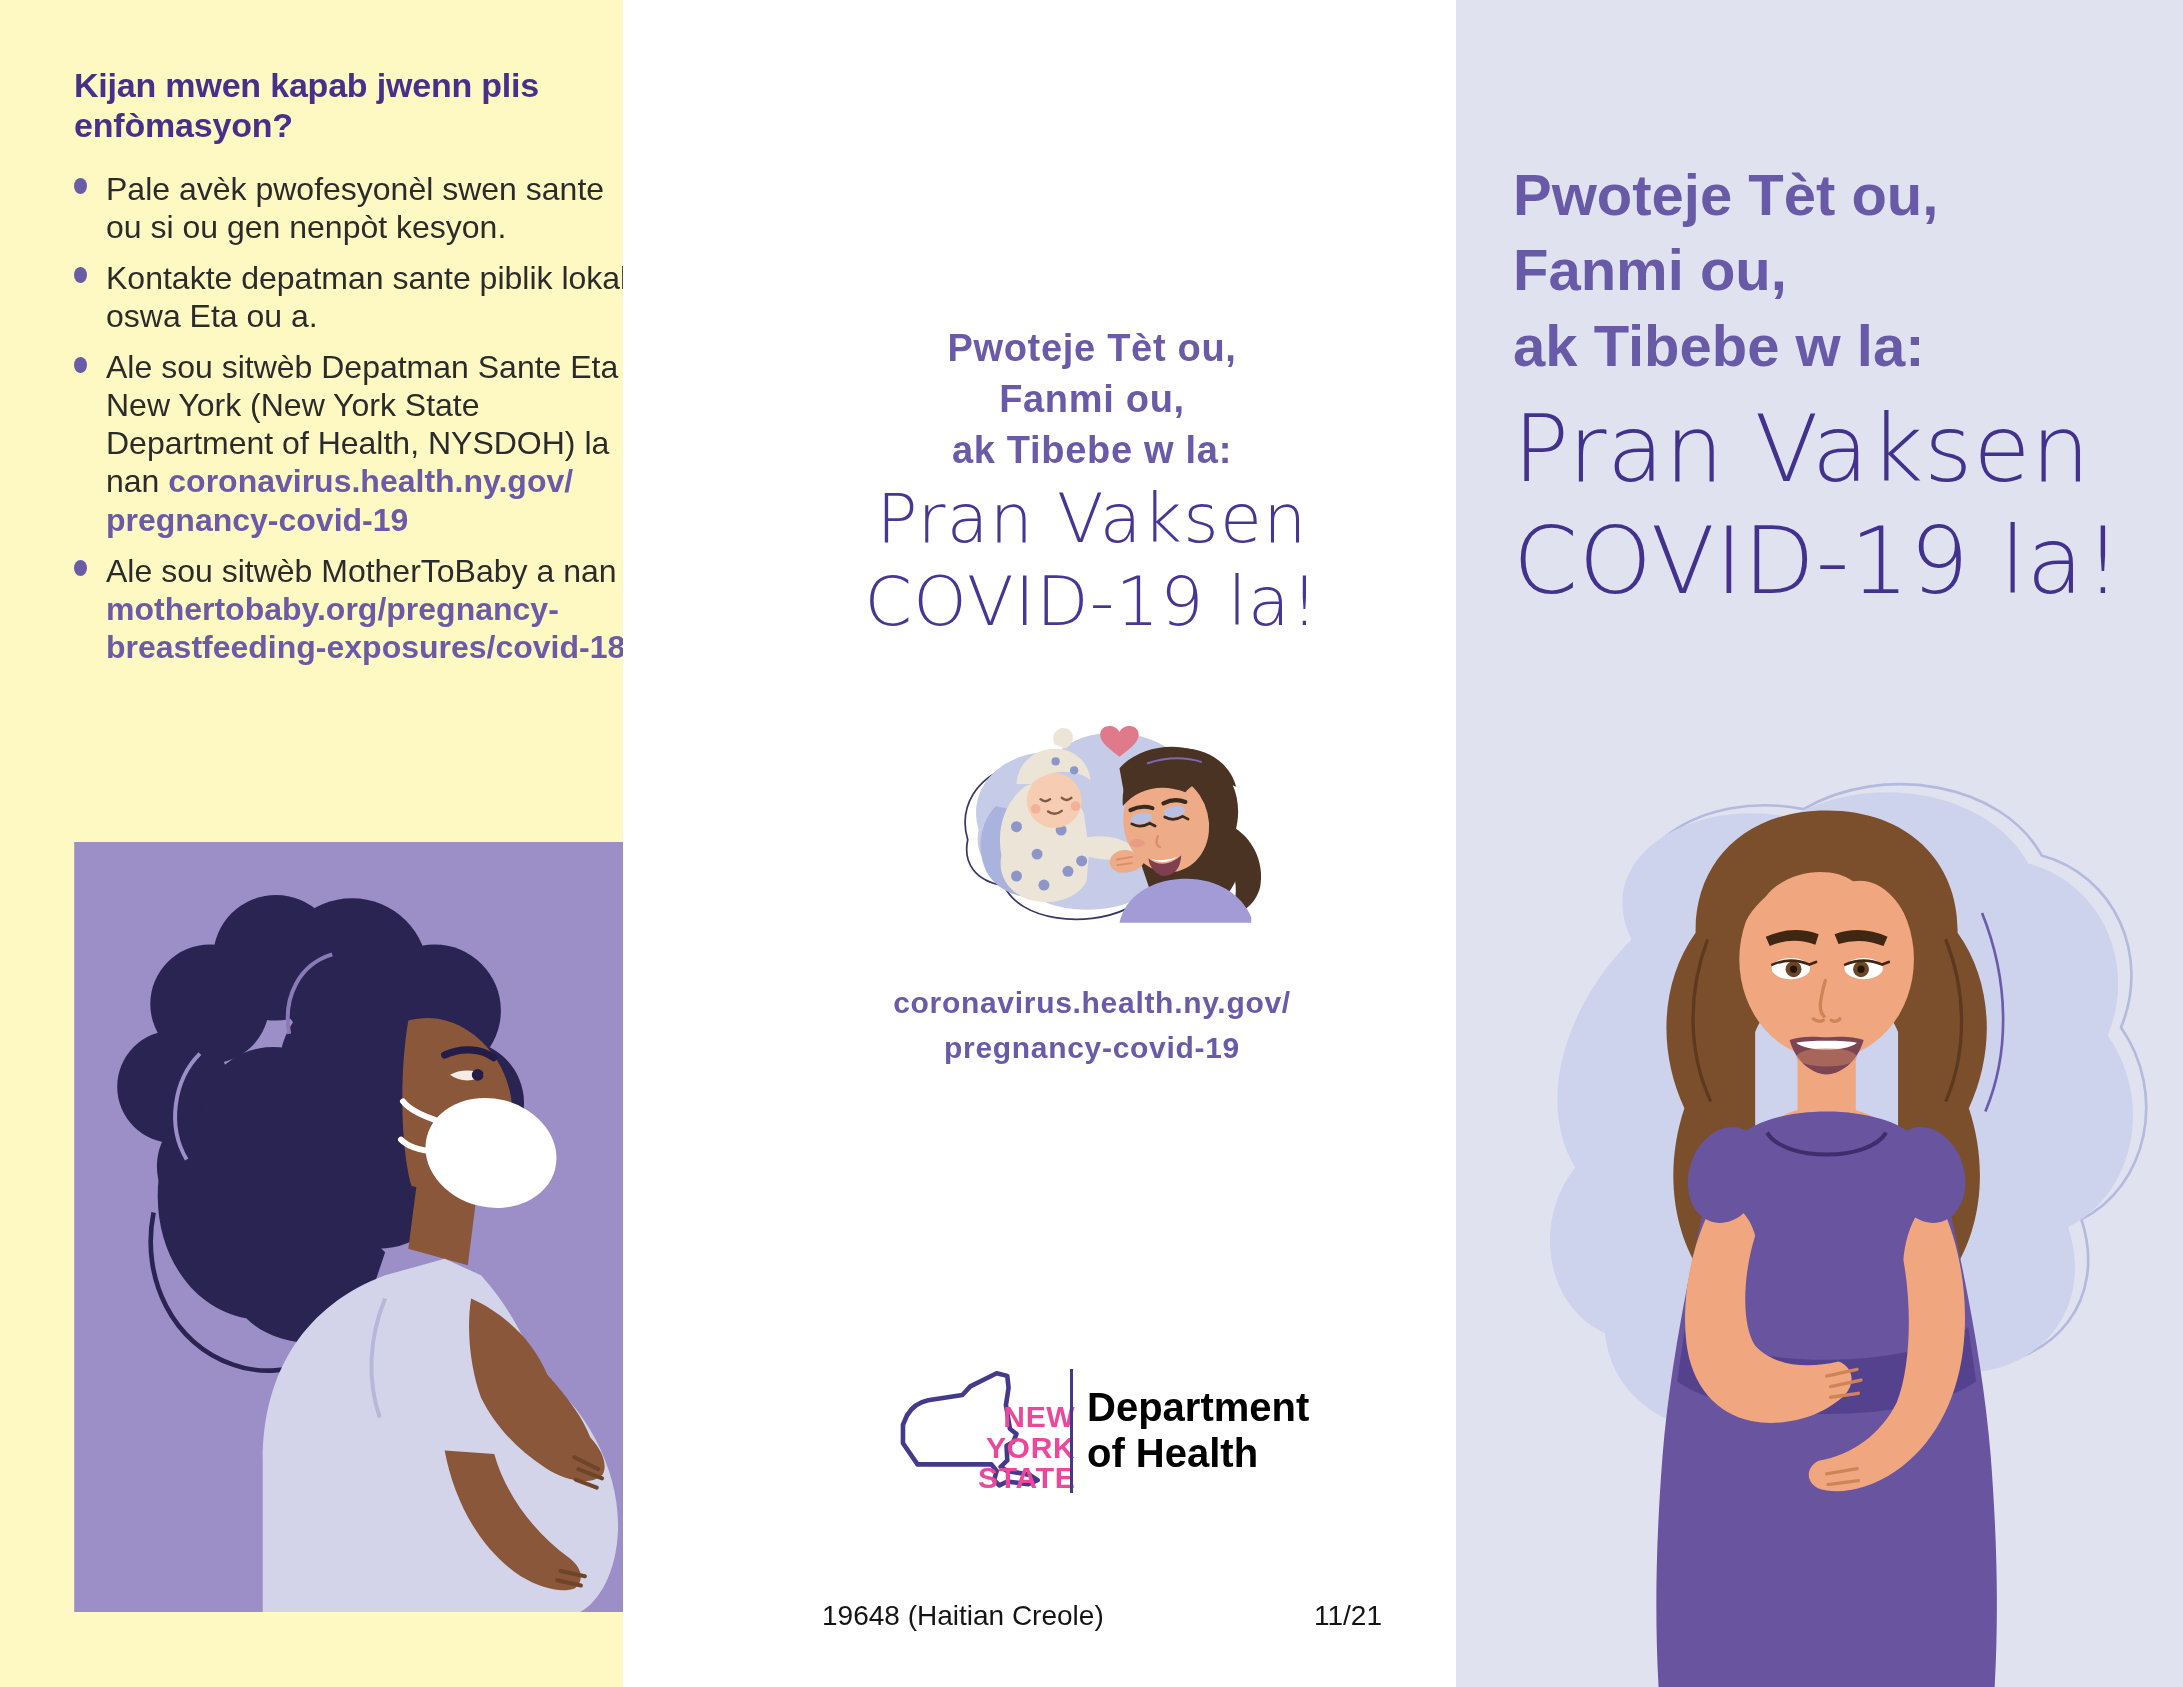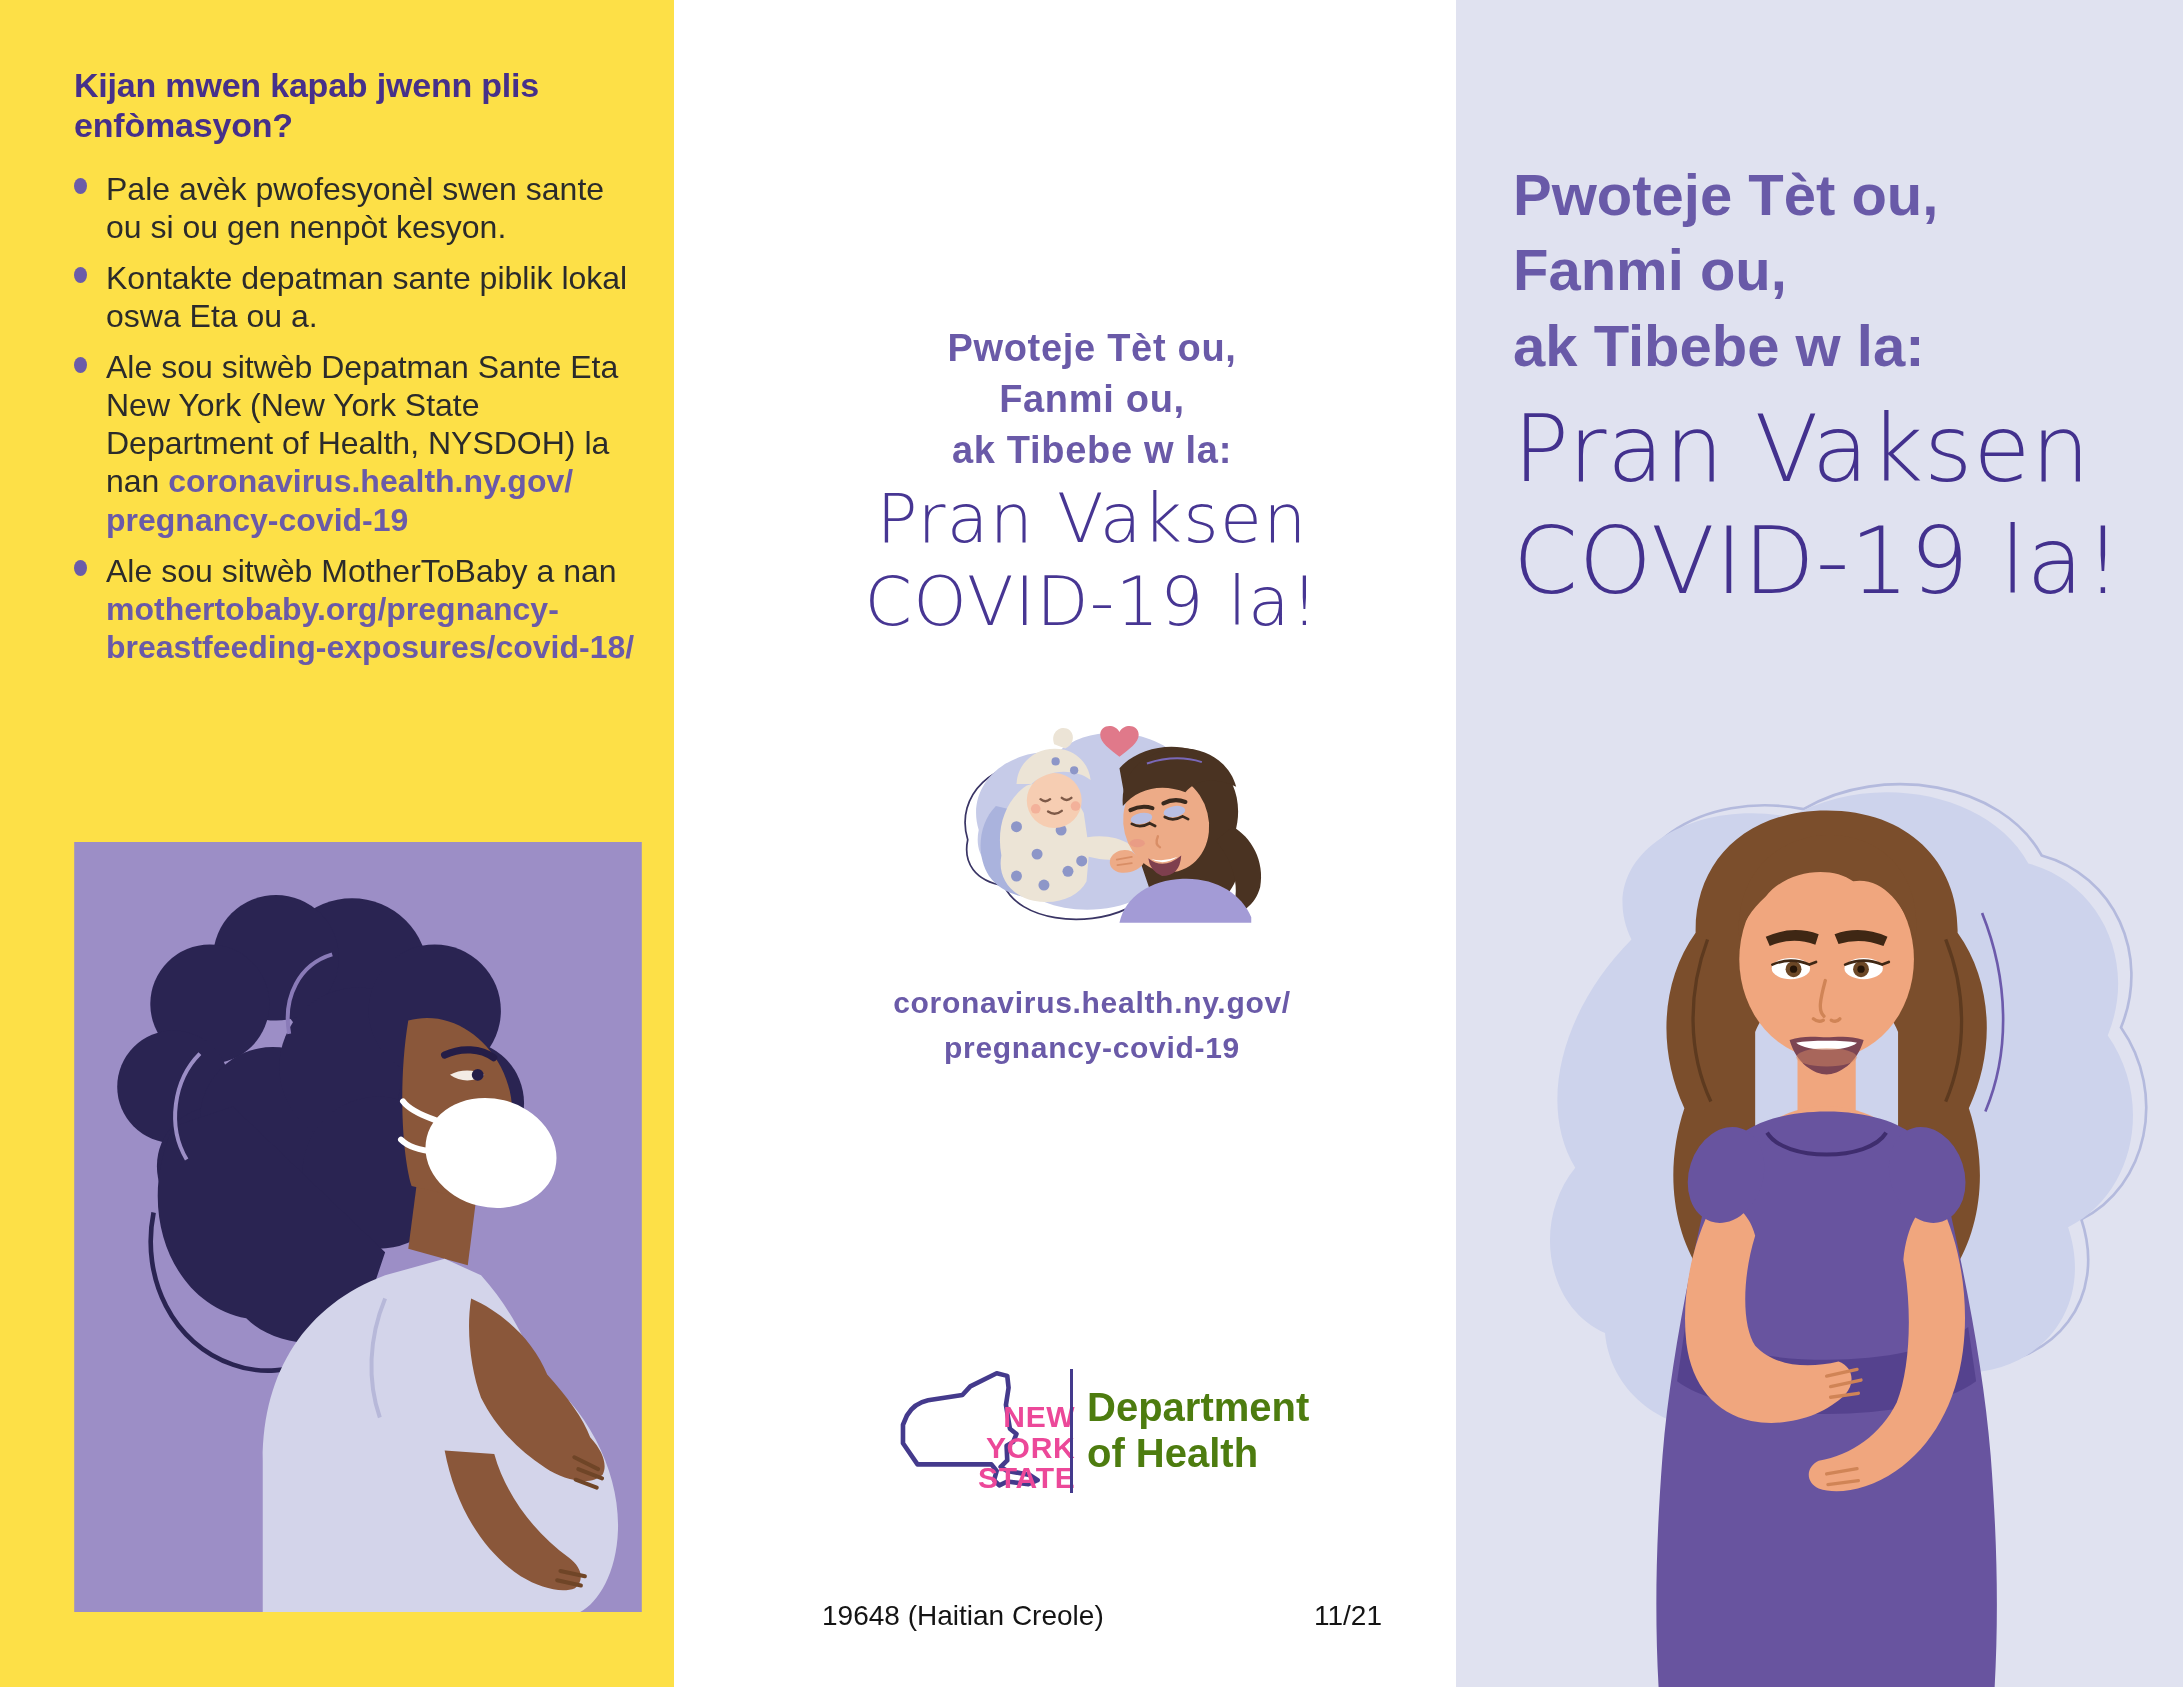--- a/index.html
+++ b/index.html
@@ -1,19 +1,19 @@
 <!DOCTYPE html>
 <html style="font-size:10.6px"><head>
 <meta charset="utf-8">
 <style>
   html,body{margin:0;padding:0;background:#ffffff;}
   .page{position:relative;width:2183px;height:1687px;overflow:hidden;
         font-family:"Liberation Sans", sans-serif;}
   .panel{position:absolute;top:0;height:1687px;overflow:hidden;}
-  .panel-left{left:0;width:674px;background:#fde047;}
+  .panel-left{left:0;width:623px;background:#fef9c3;}
   .panel-mid{left:728px;width:728px;background:#ffffff;text-align:center;}
   .panel-right{left:1456px;width:728px;background:#e0e2f0;}
 
   
   .left-content{position:absolute;left:74px;top:66px;width:570px;}
   .left-heading{margin:0 0 24px 0;font-size:34px;line-height:1.17;font-weight:700;
                 color:#46308a;letter-spacing:-0.2px;}
   ul.bullets{list-style:none;margin:0;padding:0;}
   ul.bullets li{position:relative;padding-left:32px;margin:0 0 13.2px 0;
                 font-size:32px;line-height:1.19;color:#2b2b2b;}
@@ -33,21 +33,21 @@
   .mid-url{position:absolute;top:980px;left:0;right:0;font-size:30px;font-weight:700;
            line-height:1.5;color:#6a5aa8;white-space:pre-line;letter-spacing:0.7px;}
   .logo{position:absolute;top:1364px;left:50%;transform:translateX(-50%);
         width:430px;height:136px;}
   .logo-map{position:absolute;left:0;top:0;width:180px;height:132px;}
   .nys-words{position:absolute;left:101px;top:38px;text-align:right;font-size:30px;
              font-weight:700;line-height:1.02;color:#ec4899;white-space:pre-line;
              letter-spacing:0.7px;}
   .logo-divider{position:absolute;left:193px;top:5.3px;width:2.6px;height:124px;background:#443a8c;}
   .logo-dept{position:absolute;left:210px;top:20px;text-align:left;font-size:40px;
-             font-weight:700;line-height:1.15;color:#4d7c0f;white-space:pre-line;}
+             font-weight:700;line-height:1.15;color:#000000;white-space:pre-line;}
   .footer{position:absolute;left:66px;right:74px;top:1600px;display:flex;
           justify-content:space-between;font-size:28px;color:#141414;margin-left:28px;}
 
   
   .right-subtitle{position:absolute;left:57px;top:157px;font-size:58px;font-weight:700;
                   line-height:1.3;color:#695aa8;white-space:pre-line;}
   .right-title{position:absolute;left:57px;top:394px;font-size:93px;font-weight:200;
                line-height:1.2;color:#43318e;white-space:pre-line;letter-spacing:0.7px;
                font-family:"DejaVu Sans","Liberation Sans",sans-serif;}
   .ill-right{position:absolute;left:0;bottom:0;width:728px;height:946px;}

